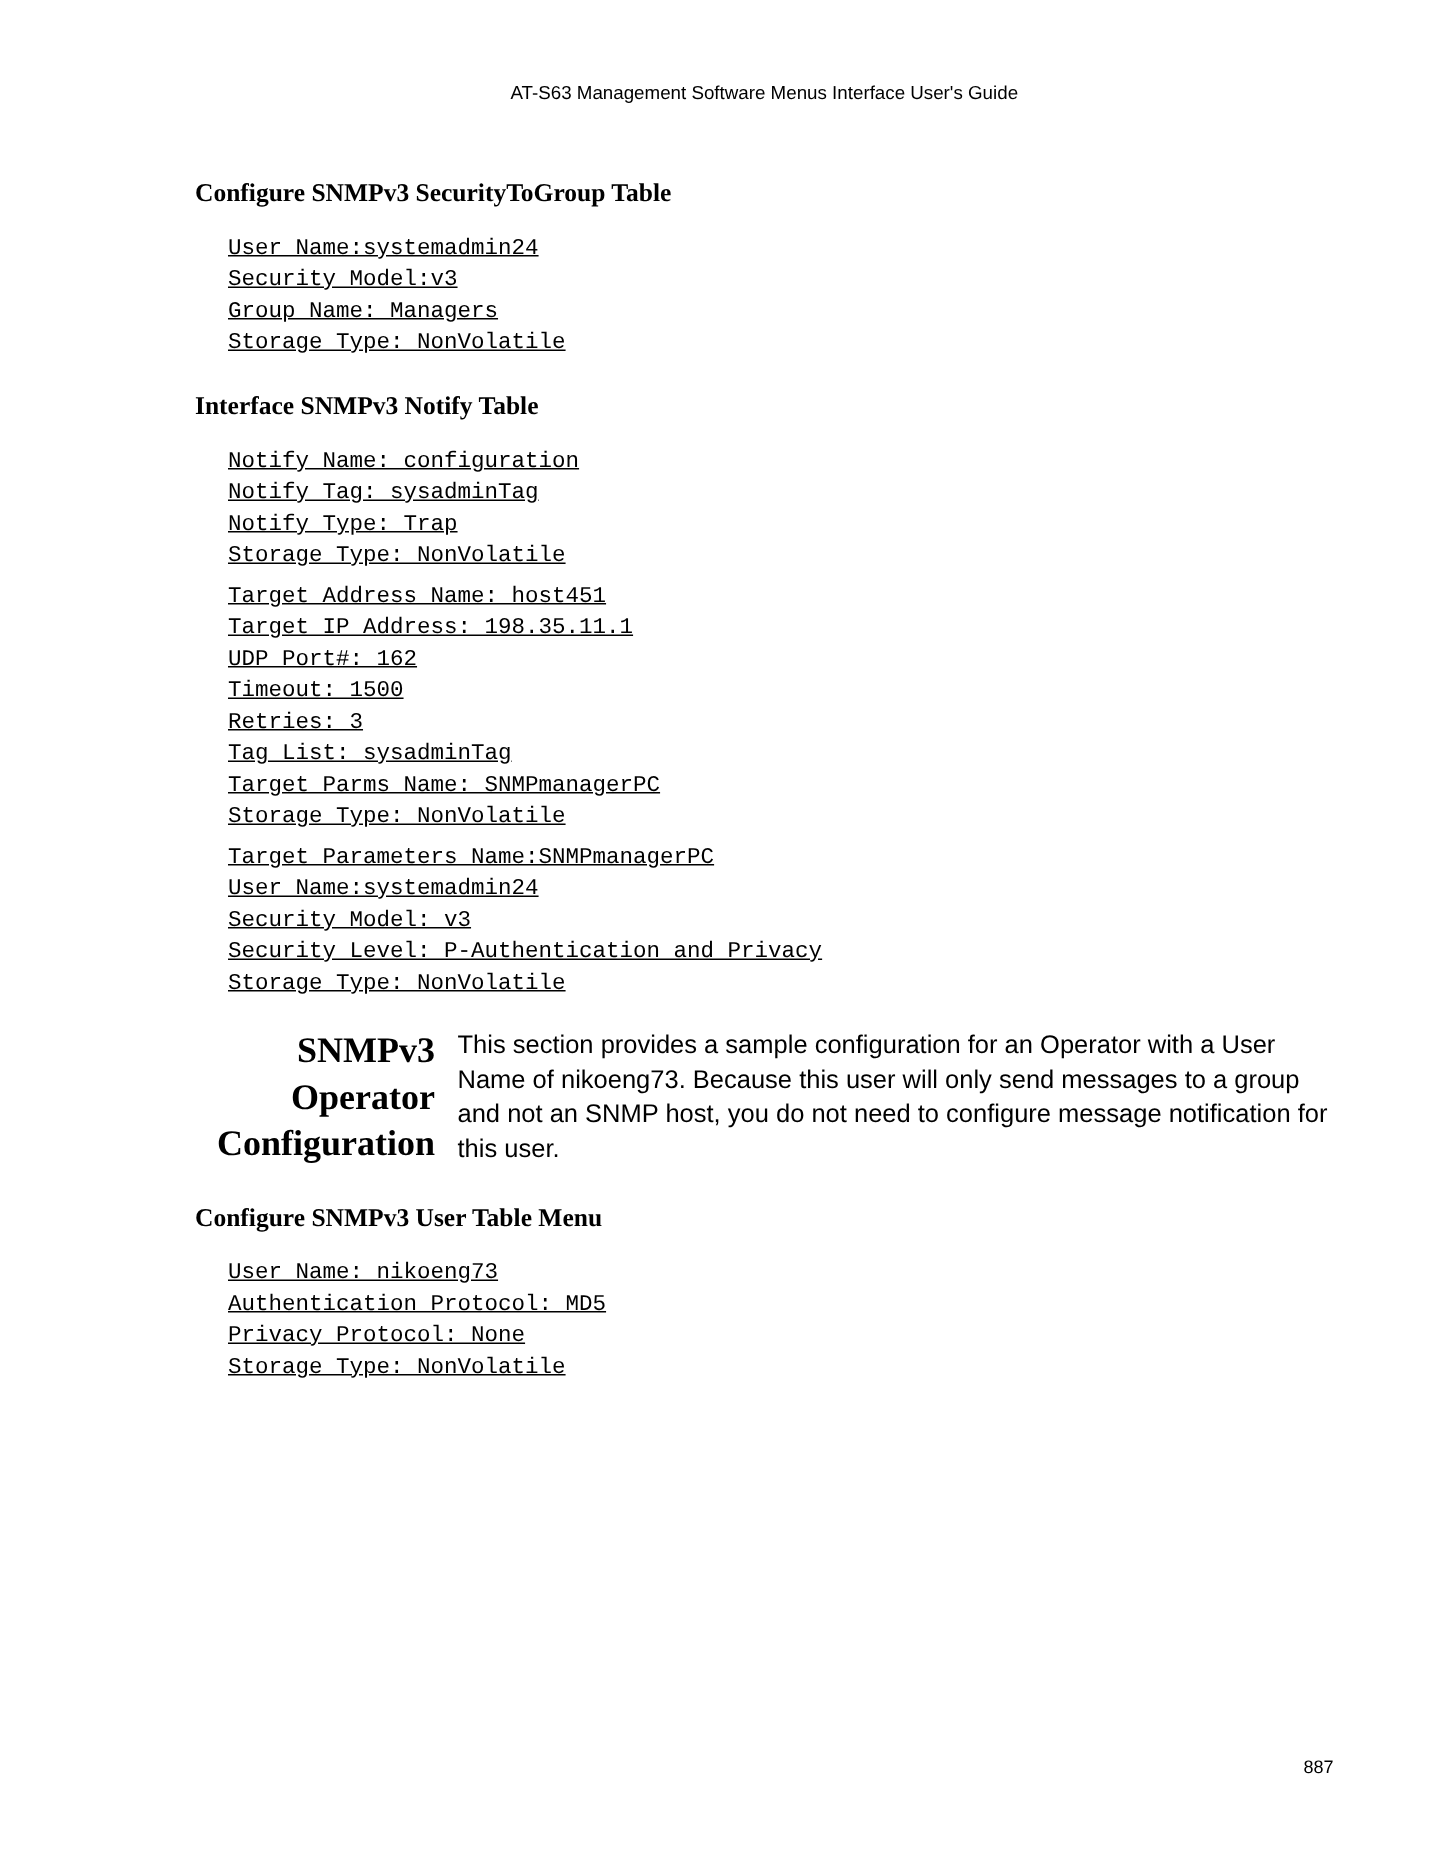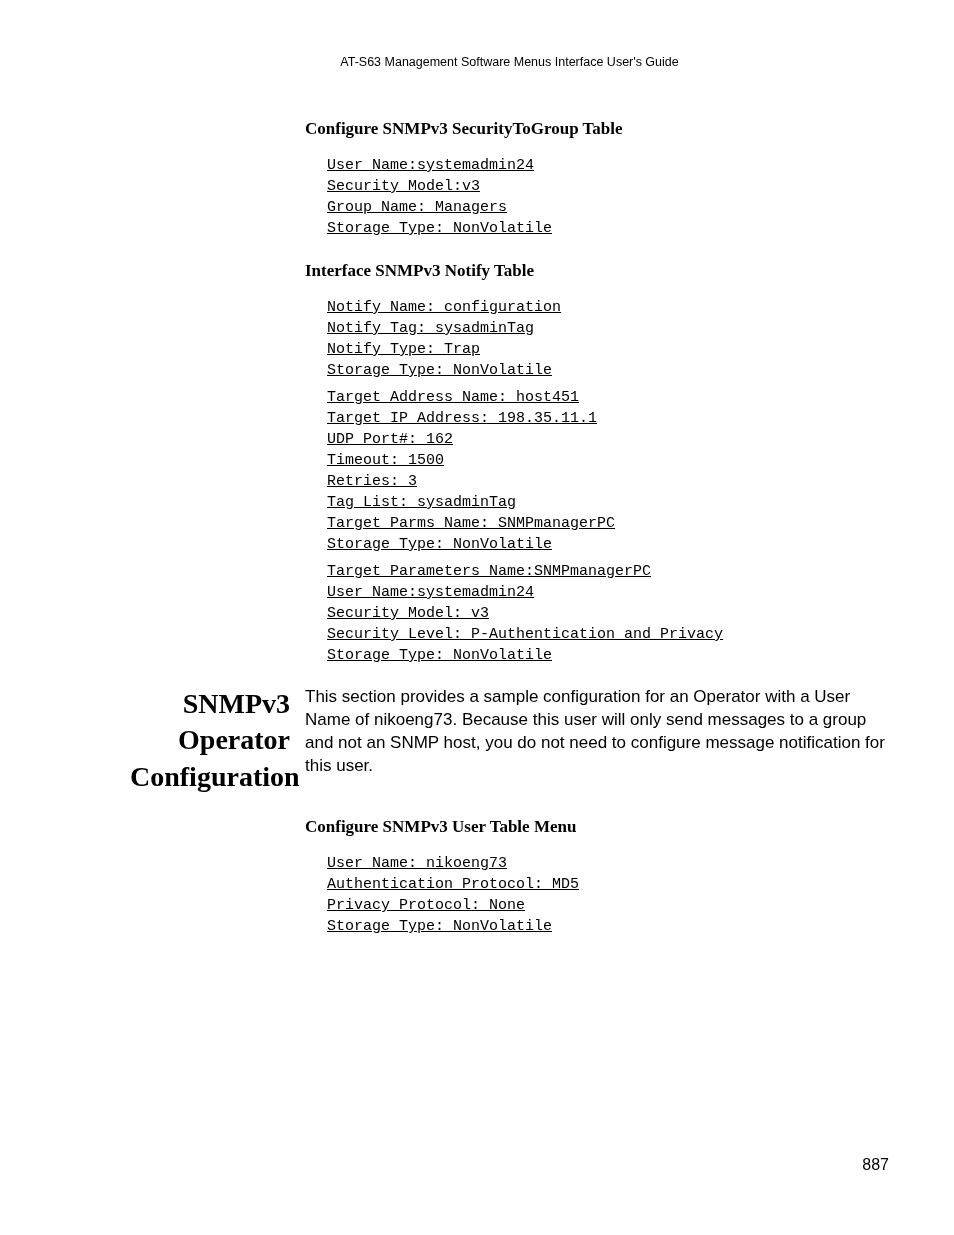--- a/index.html
+++ b/index.html
@@ -15,21 +15,20 @@
       position: relative;
       padding: 55px 65px 40px 130px;
     }
     .header-text {
       text-align: center;
       font-size: 12.5px;
       color: #000;
       margin-bottom: 50px;
     }
     .content-wrapper {
-      margin-left: 175px;
     }
     .section-heading {
       font-family: 'Times New Roman', Times, serif;
       font-weight: bold;
       font-size: 17px;
       margin-bottom: 16px;
       margin-top: 22px;
     }
     .section-heading.first {
       margin-top: 0;
@@ -44,38 +43,38 @@
       text-decoration: underline;
     }
     .side-by-side {
       display: flex;
       align-items: flex-start;
       margin-top: 20px;
     }
     .side-heading {
       font-family: 'Times New Roman', Times, serif;
       font-weight: bold;
-      font-size: 28px;
+      font-size: 24px;
       text-align: right;
       width: 160px;
       line-height: 1.3;
       flex-shrink: 0;
     }
     .side-paragraph {
       font-family: Arial, Helvetica, sans-serif;
       font-size: 17px;
       line-height: 1.35;
       margin-left: 15px;
       flex: 1;
     }
     .page-number {
       position: absolute;
-      bottom: 61px;
+      bottom: 50px;
       right: 65px;
-      font-size: 16px;
+      font-size: 12px;
     }
   </style>
 </head>
 <body>
 
 <div class="header-text">AT-S63 Management Software Menus Interface User's Guide</div>
 
 <div class="content-wrapper">
   <div class="section-heading first">Configure SNMPv3 SecurityToGroup Table</div>
   <div class="code-block">User Name:systemadmin24

